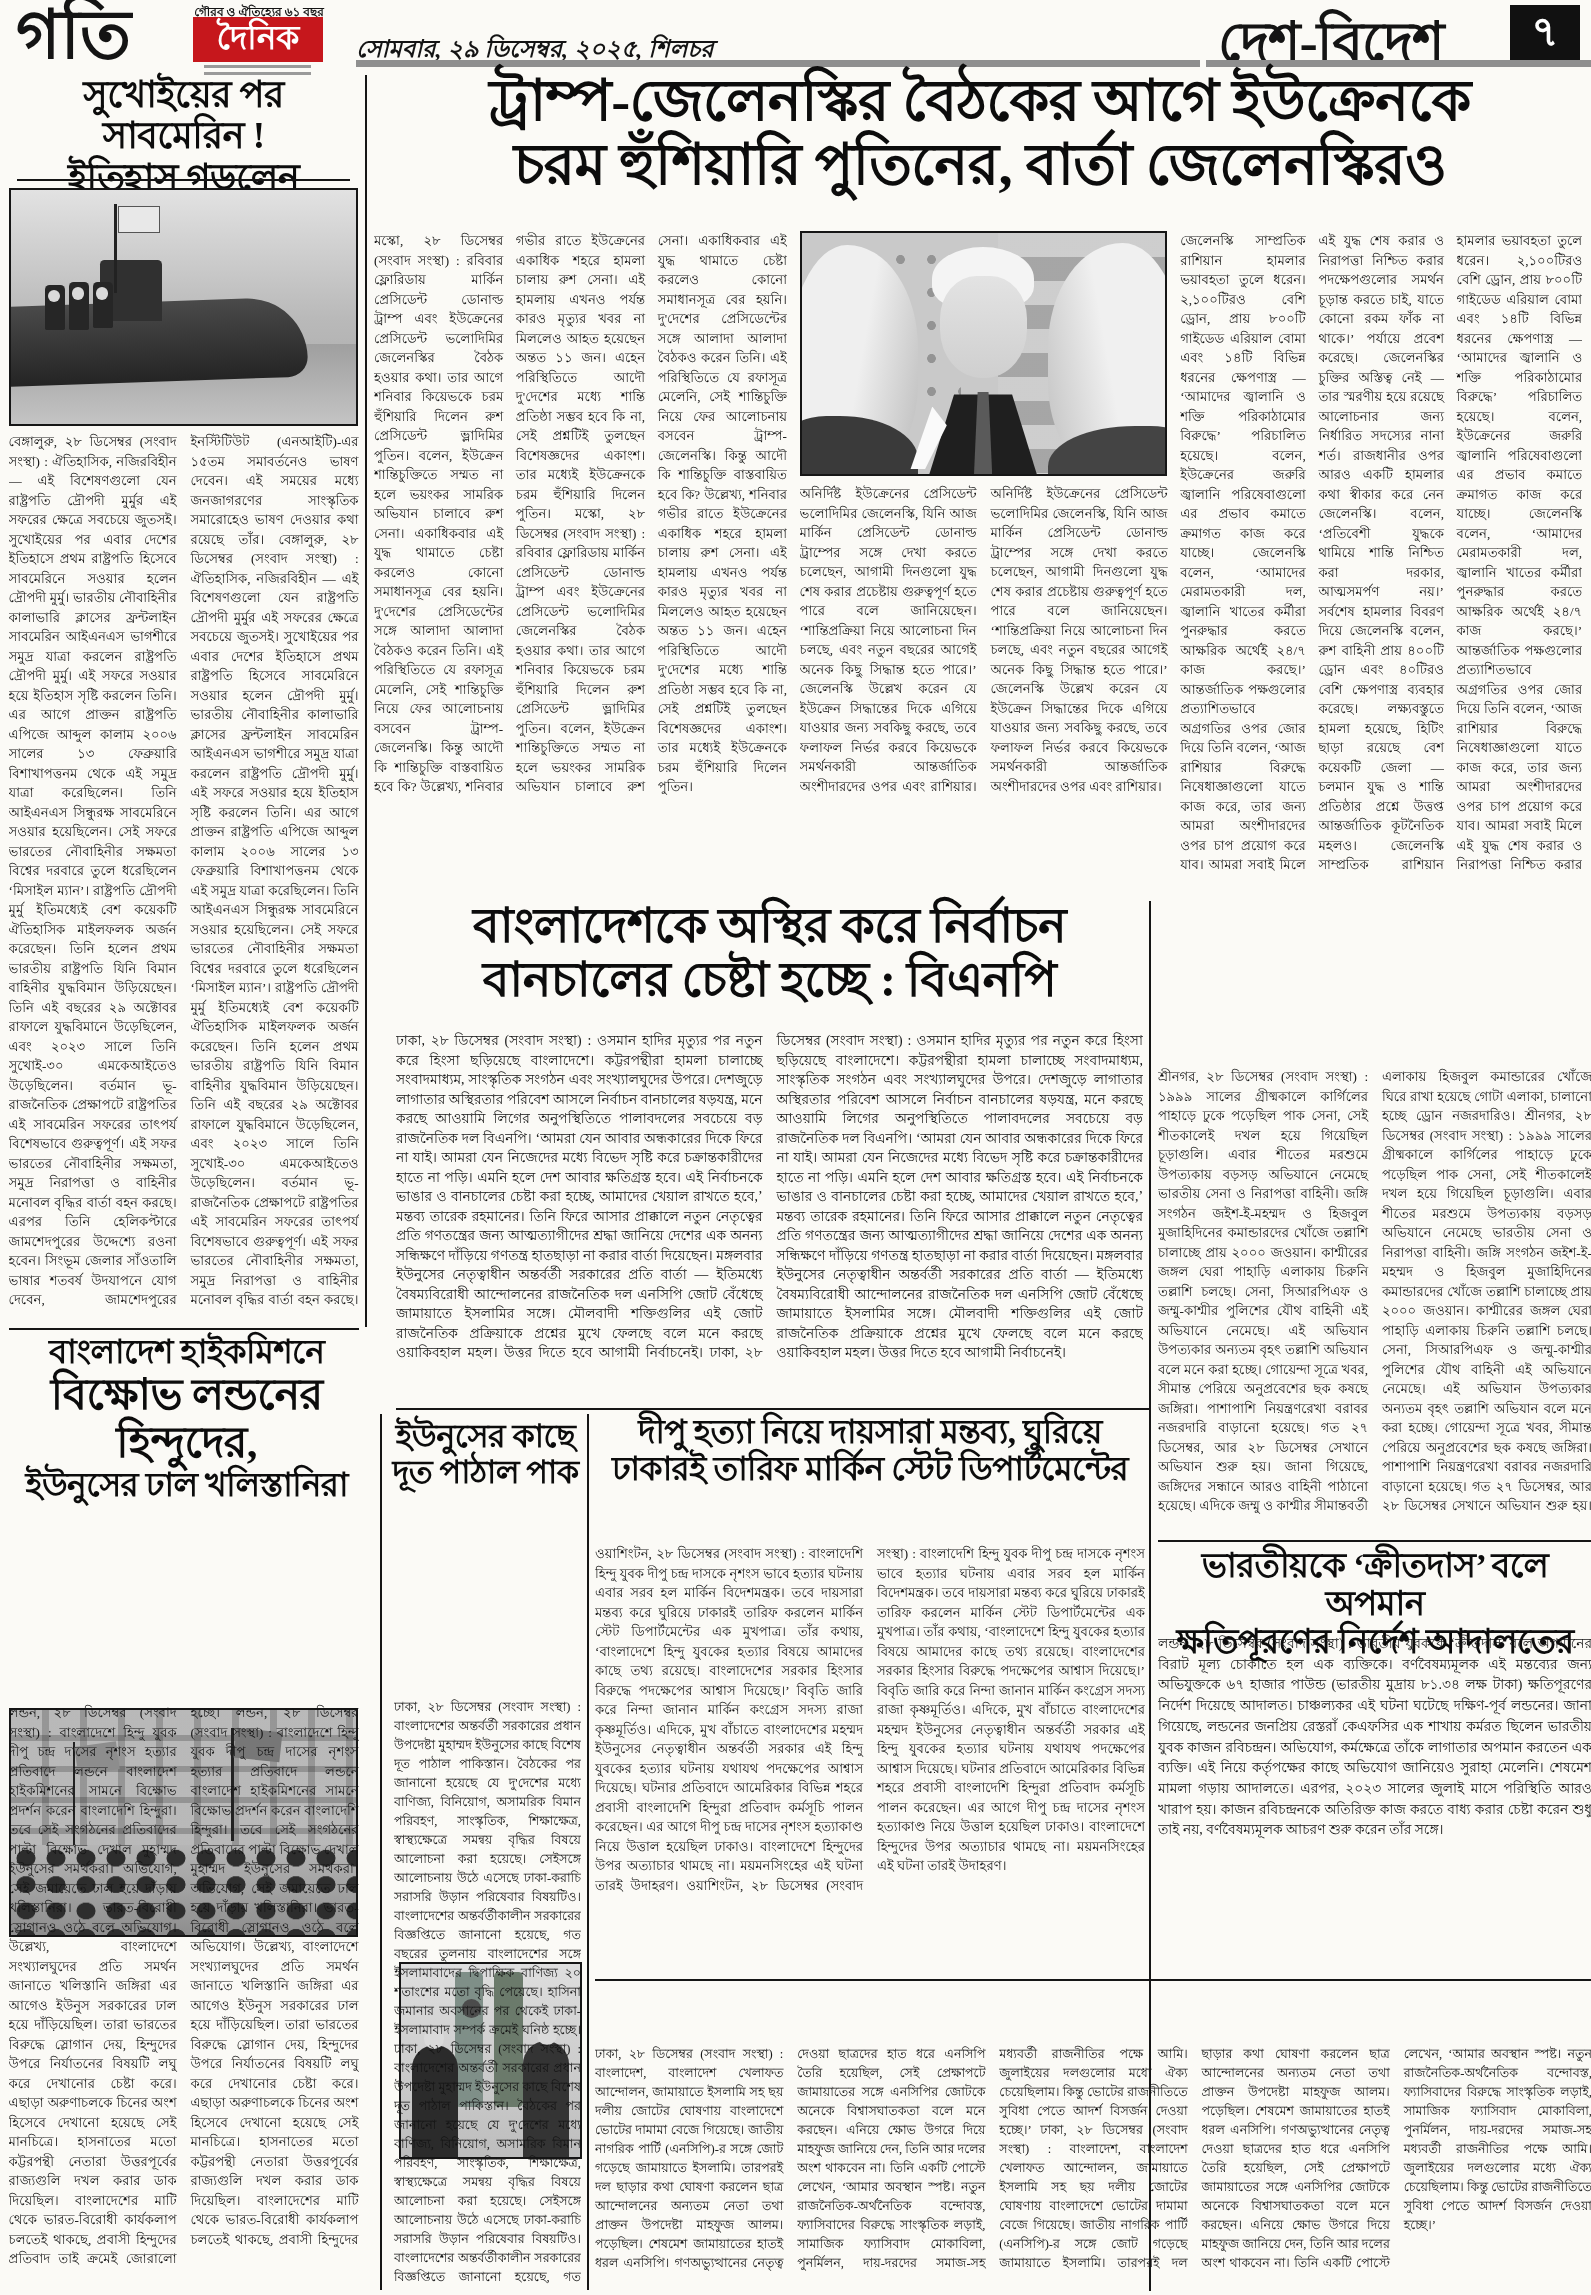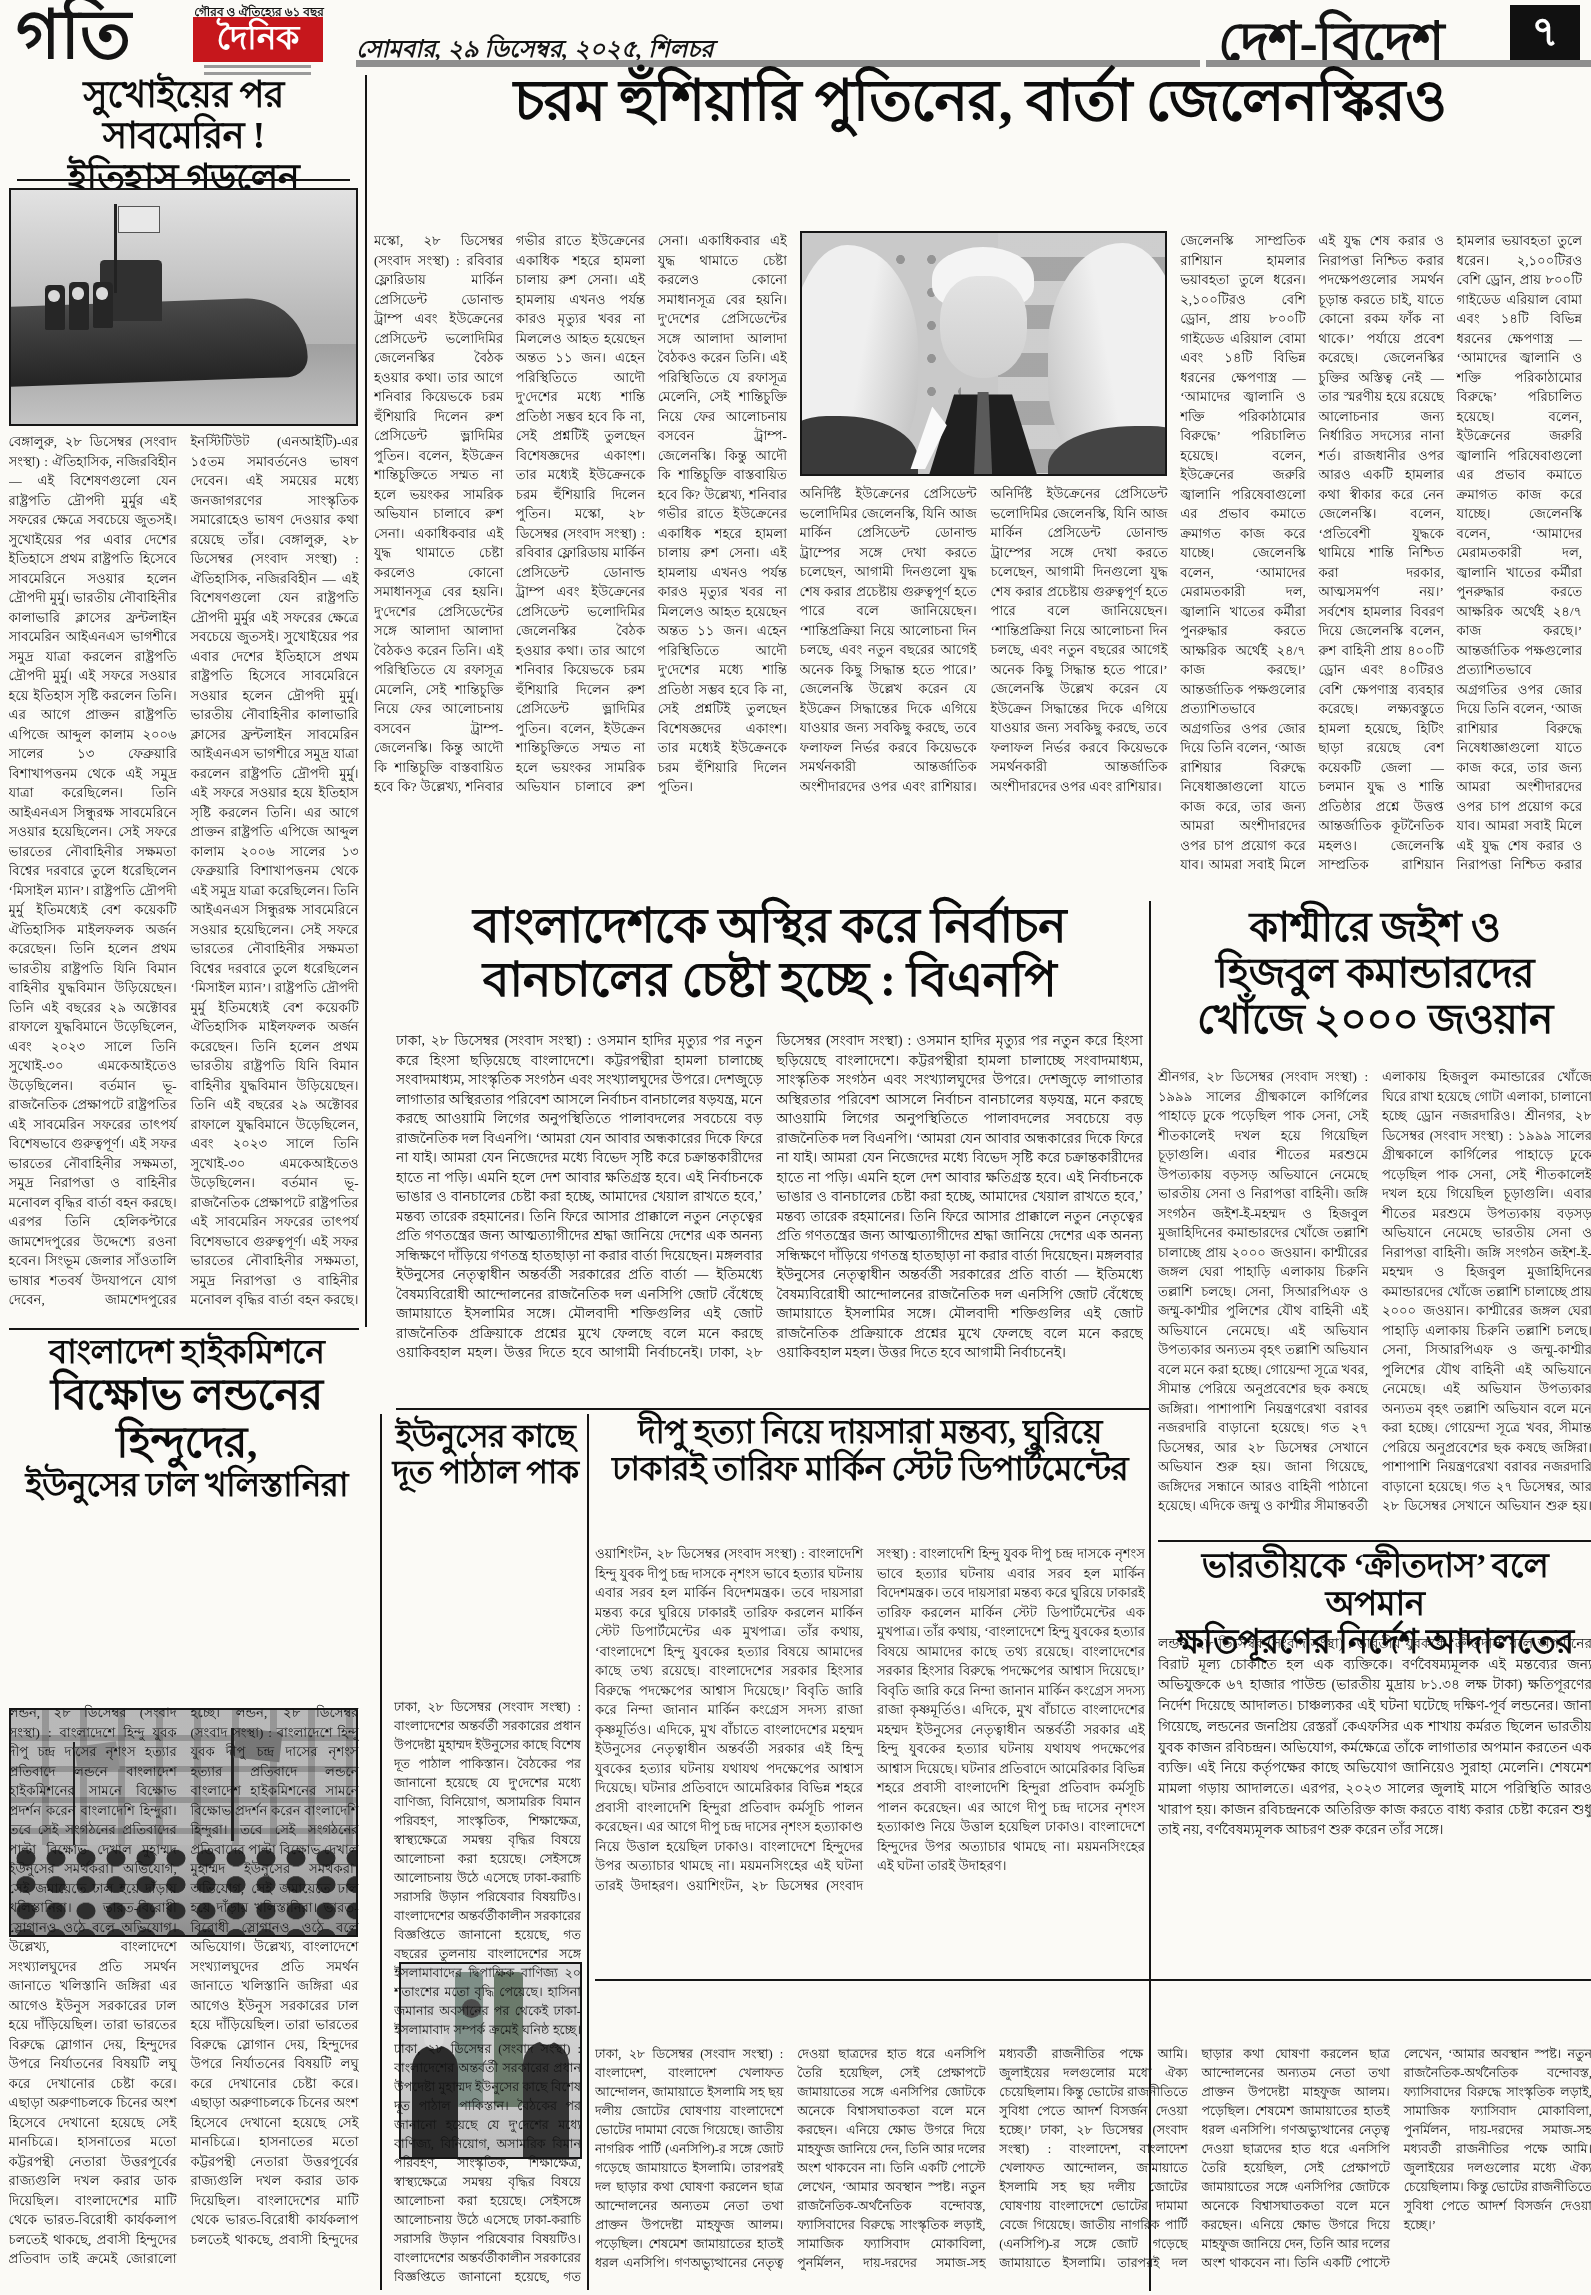--- a/index.html
+++ b/index.html
@@ -79,20 +79,21 @@
     <div class="figure" style="left:24%;bottom:41%;width:19.5px;height:46px;"></div>
     <div class="head-dot" style="left:10.7%;bottom:52%;width:12.6px;height:12.6px;"></div>
     <div class="head-dot" style="left:17.7%;bottom:53%;width:12.6px;height:12.6px;"></div>
     <div class="head-dot" style="left:24.7%;bottom:53%;width:12.6px;height:12.6px;"></div>
   </div>
   <div class="abs body-text cols2" style="left:8.6px;top:432px;width:350px;height:890px;">বেঙ্গালুরু, ২৮ ডিসেম্বর (সংবাদ সংস্থা) : ঐতিহাসিক, নজিরবিহীন — এই বিশেষণগুলো যেন রাষ্ট্রপতি দ্রৌপদী মুর্মুর এই সফরের ক্ষেত্রে সবচেয়ে জুতসই। সুখোইয়ের পর এবার দেশের ইতিহাসে প্রথম রাষ্ট্রপতি হিসেবে সাবমেরিনে সওয়ার হলেন দ্রৌপদী মুর্মু। ভারতীয় নৌবাহিনীর কালাভারি ক্লাসের ফ্রন্টলাইন সাবমেরিন আইএনএস ভাগশীরে সমুদ্র যাত্রা করলেন রাষ্ট্রপতি দ্রৌপদী মুর্মু। এই সফরে সওয়ার হয়ে ইতিহাস সৃষ্টি করলেন তিনি। এর আগে প্রাক্তন রাষ্ট্রপতি এপিজে আব্দুল কালাম ২০০৬ সালের ১৩ ফেব্রুয়ারি বিশাখাপত্তনম থেকে এই সমুদ্র যাত্রা করেছিলেন। তিনি আইএনএস সিন্ধুরক্ষ সাবমেরিনে সওয়ার হয়েছিলেন। সেই সফরে ভারতের নৌবাহিনীর সক্ষমতা বিশ্বের দরবারে তুলে ধরেছিলেন ‘মিসাইল ম্যান’। রাষ্ট্রপতি দ্রৌপদী মুর্মু ইতিমধ্যেই বেশ কয়েকটি ঐতিহাসিক মাইলফলক অর্জন করেছেন। তিনি হলেন প্রথম ভারতীয় রাষ্ট্রপতি যিনি বিমান বাহিনীর যুদ্ধবিমান উড়িয়েছেন। তিনি এই বছরের ২৯ অক্টোবর রাফালে যুদ্ধবিমানে উড়েছিলেন, এবং ২০২৩ সালে তিনি সুখোই-৩০ এমকেআইতেও উড়েছিলেন। বর্তমান ভূ-রাজনৈতিক প্রেক্ষাপটে রাষ্ট্রপতির এই সাবমেরিন সফরের তাৎপর্য বিশেষভাবে গুরুত্বপূর্ণ। এই সফর ভারতের নৌবাহিনীর সক্ষমতা, সমুদ্র নিরাপত্তা ও বাহিনীর মনোবল বৃদ্ধির বার্তা বহন করছে। এরপর তিনি হেলিকপ্টারে জামশেদপুরের উদ্দেশ্যে রওনা হবেন। সিংভূম জেলার সাঁওতালি ভাষার শতবর্ষ উদযাপনে যোগ দেবেন, জামশেদপুরের ইনস্টিটিউট (এনআইটি)-এর ১৫তম সমাবর্তনেও ভাষণ দেবেন। এই সময়ের মধ্যে জনজাগরণের সাংস্কৃতিক সমারোহেও ভাষণ দেওয়ার কথা রয়েছে তাঁর। বেঙ্গালুরু, ২৮ ডিসেম্বর (সংবাদ সংস্থা) : ঐতিহাসিক, নজিরবিহীন — এই বিশেষণগুলো যেন রাষ্ট্রপতি দ্রৌপদী মুর্মুর এই সফরের ক্ষেত্রে সবচেয়ে জুতসই। সুখোইয়ের পর এবার দেশের ইতিহাসে প্রথম রাষ্ট্রপতি হিসেবে সাবমেরিনে সওয়ার হলেন দ্রৌপদী মুর্মু। ভারতীয় নৌবাহিনীর কালাভারি ক্লাসের ফ্রন্টলাইন সাবমেরিন আইএনএস ভাগশীরে সমুদ্র যাত্রা করলেন রাষ্ট্রপতি দ্রৌপদী মুর্মু। এই সফরে সওয়ার হয়ে ইতিহাস সৃষ্টি করলেন তিনি। এর আগে প্রাক্তন রাষ্ট্রপতি এপিজে আব্দুল কালাম ২০০৬ সালের ১৩ ফেব্রুয়ারি বিশাখাপত্তনম থেকে এই সমুদ্র যাত্রা করেছিলেন। তিনি আইএনএস সিন্ধুরক্ষ সাবমেরিনে সওয়ার হয়েছিলেন। সেই সফরে ভারতের নৌবাহিনীর সক্ষমতা বিশ্বের দরবারে তুলে ধরেছিলেন ‘মিসাইল ম্যান’। রাষ্ট্রপতি দ্রৌপদী মুর্মু ইতিমধ্যেই বেশ কয়েকটি ঐতিহাসিক মাইলফলক অর্জন করেছেন। তিনি হলেন প্রথম ভারতীয় রাষ্ট্রপতি যিনি বিমান বাহিনীর যুদ্ধবিমান উড়িয়েছেন। তিনি এই বছরের ২৯ অক্টোবর রাফালে যুদ্ধবিমানে উড়েছিলেন, এবং ২০২৩ সালে তিনি সুখোই-৩০ এমকেআইতেও উড়েছিলেন। বর্তমান ভূ-রাজনৈতিক প্রেক্ষাপটে রাষ্ট্রপতির এই সাবমেরিন সফরের তাৎপর্য বিশেষভাবে গুরুত্বপূর্ণ। এই সফর ভারতের নৌবাহিনীর সক্ষমতা, সমুদ্র নিরাপত্তা ও বাহিনীর মনোবল বৃদ্ধির বার্তা বহন করছে। এরপর তিনি হেলিকপ্টারে জামশেদপুরের উদ্দেশ্যে রওনা হবেন। সিংভূম জেলার সাঁওতালি ভাষার শতবর্ষ উদযাপনে যোগ দেবেন, জামশেদপুরের ইনস্টিটিউট (এনআইটি)-এর ১৫তম সমাবর্তনেও ভাষণ দেবেন। এই সময়ের মধ্যে জনজাগরণের সাংস্কৃতিক সমারোহেও ভাষণ দেওয়ার কথা রয়েছে তাঁর।</div>
 
   <div class="abs rule" style="left:365px;top:75px;width:2.3px;height:1252px;"></div>
 
   <div class="abs" style="left:374px;top:69px;width:1212px;">
+    <div class="hl" style="font-size:57px;">ট্রাম্প-জেলেনস্কির বৈঠকের আগে ইউক্রেনকে</div>
     <div class="hl" style="font-size:57px;">চরম হুঁশিয়ারি পুতিনের, বার্তা জেলেনস্কিরও</div>
   </div>
   <div class="abs" style="left:374px;top:231px;width:1212px;height:660px;display:flex;gap:12.6px;">
     <div class="body-text cols3" style="width:413px;height:660px;">মস্কো, ২৮ ডিসেম্বর (সংবাদ সংস্থা) : রবিবার ফ্লোরিডায় মার্কিন প্রেসিডেন্ট ডোনাল্ড ট্রাম্প এবং ইউক্রেনের প্রেসিডেন্ট ভলোদিমির জেলেনস্কির বৈঠক হওয়ার কথা। তার আগে শনিবার কিয়েভকে চরম হুঁশিয়ারি দিলেন রুশ প্রেসিডেন্ট ভ্লাদিমির পুতিন। বলেন, ইউক্রেন শান্তিচুক্তিতে সম্মত না হলে ভয়ংকর সামরিক অভিযান চালাবে রুশ সেনা। একাধিকবার এই যুদ্ধ থামাতে চেষ্টা করলেও কোনো সমাধানসূত্র বের হয়নি। দু'দেশের প্রেসিডেন্টের সঙ্গে আলাদা আলাদা বৈঠকও করেন তিনি। এই পরিস্থিতিতে যে রফাসূত্র মেলেনি, সেই শান্তিচুক্তি নিয়ে ফের আলোচনায় বসবেন ট্রাম্প-জেলেনস্কি। কিন্তু আদৌ কি শান্তিচুক্তি বাস্তবায়িত হবে কি? উল্লেখ্য, শনিবার গভীর রাতে ইউক্রেনের একাধিক শহরে হামলা চালায় রুশ সেনা। এই হামলায় এখনও পর্যন্ত কারও মৃত্যুর খবর না মিললেও আহত হয়েছেন অন্তত ১১ জন। এহেন পরিস্থিতিতে আদৌ দু'দেশের মধ্যে শান্তি প্রতিষ্ঠা সম্ভব হবে কি না, সেই প্রশ্নটিই তুলছেন বিশেষজ্ঞদের একাংশ। তার মধ্যেই ইউক্রেনকে চরম হুঁশিয়ারি দিলেন পুতিন। মস্কো, ২৮ ডিসেম্বর (সংবাদ সংস্থা) : রবিবার ফ্লোরিডায় মার্কিন প্রেসিডেন্ট ডোনাল্ড ট্রাম্প এবং ইউক্রেনের প্রেসিডেন্ট ভলোদিমির জেলেনস্কির বৈঠক হওয়ার কথা। তার আগে শনিবার কিয়েভকে চরম হুঁশিয়ারি দিলেন রুশ প্রেসিডেন্ট ভ্লাদিমির পুতিন। বলেন, ইউক্রেন শান্তিচুক্তিতে সম্মত না হলে ভয়ংকর সামরিক অভিযান চালাবে রুশ সেনা। একাধিকবার এই যুদ্ধ থামাতে চেষ্টা করলেও কোনো সমাধানসূত্র বের হয়নি। দু'দেশের প্রেসিডেন্টের সঙ্গে আলাদা আলাদা বৈঠকও করেন তিনি। এই পরিস্থিতিতে যে রফাসূত্র মেলেনি, সেই শান্তিচুক্তি নিয়ে ফের আলোচনায় বসবেন ট্রাম্প-জেলেনস্কি। কিন্তু আদৌ কি শান্তিচুক্তি বাস্তবায়িত হবে কি? উল্লেখ্য, শনিবার গভীর রাতে ইউক্রেনের একাধিক শহরে হামলা চালায় রুশ সেনা। এই হামলায় এখনও পর্যন্ত কারও মৃত্যুর খবর না মিললেও আহত হয়েছেন অন্তত ১১ জন। এহেন পরিস্থিতিতে আদৌ দু'দেশের মধ্যে শান্তি প্রতিষ্ঠা সম্ভব হবে কি না, সেই প্রশ্নটিই তুলছেন বিশেষজ্ঞদের একাংশ। তার মধ্যেই ইউক্রেনকে চরম হুঁশিয়ারি দিলেন পুতিন।</div>
     <div style="width:368px;">
       <div class="photo" style="width:363px;height:241px;">
         <div class="stars-field"></div>
         <div class="stripes"></div>
         <div class="blob" style="left:-4%;bottom:0;width:36%;height:95%;background:linear-gradient(100deg,#efefef 55%,#bdbdbd);border-radius:46% 54% 42% 40%/55% 45% 40% 45%;"></div>
         <div class="blob" style="left:-4%;bottom:-6%;width:36%;height:30%;background:#3a3a3a;border-radius:30% 60% 10% 10%;"></div>
@@ -110,25 +111,20 @@
   </div>
 
   <div class="abs" style="left:396px;top:899px;width:747px;">
     <div class="hl" style="font-size:48px;">বাংলাদেশকে অস্থির করে নির্বাচন</div>
     <div class="hl" style="font-size:48px;">বানচালের চেষ্টা হচ্ছে : বিএনপি</div>
   </div>
   <div class="abs body-text cols2" style="left:396px;top:1031px;width:747px;height:373px;font-size:13.8px;">ঢাকা, ২৮ ডিসেম্বর (সংবাদ সংস্থা) : ওসমান হাদির মৃত্যুর পর নতুন করে হিংসা ছড়িয়েছে বাংলাদেশে। কট্টরপন্থীরা হামলা চালাচ্ছে সংবাদমাধ্যম, সাংস্কৃতিক সংগঠন এবং সংখ্যালঘুদের উপরে। দেশজুড়ে লাগাতার অস্থিরতার পরিবেশ আসলে নির্বাচন বানচালের ষড়যন্ত্র, মনে করছে আওয়ামি লিগের অনুপস্থিতিতে পালাবদলের সবচেয়ে বড় রাজনৈতিক দল বিএনপি। ‘আমরা যেন আবার অন্ধকারের দিকে ফিরে না যাই। আমরা যেন নিজেদের মধ্যে বিভেদ সৃষ্টি করে চক্রান্তকারীদের হাতে না পড়ি। এমনি হলে দেশ আবার ক্ষতিগ্রস্ত হবে। এই নির্বাচনকে ভাঙার ও বানচালের চেষ্টা করা হচ্ছে, আমাদের খেয়াল রাখতে হবে,’ মন্তব্য তারেক রহমানের। তিনি ফিরে আসার প্রাক্কালে নতুন নেতৃত্বের প্রতি গণতন্ত্রের জন্য আত্মত্যাগীদের শ্রদ্ধা জানিয়ে দেশের এক অনন্য সন্ধিক্ষণে দাঁড়িয়ে গণতন্ত্র হাতছাড়া না করার বার্তা দিয়েছেন। মঙ্গলবার ইউনুসের নেতৃত্বাধীন অন্তর্বর্তী সরকারের প্রতি বার্তা — ইতিমধ্যে বৈষম্যবিরোধী আন্দোলনের রাজনৈতিক দল এনসিপি জোট বেঁধেছে জামায়াতে ইসলামির সঙ্গে। মৌলবাদী শক্তিগুলির এই জোট রাজনৈতিক প্রক্রিয়াকে প্রশ্নের মুখে ফেলছে বলে মনে করছে ওয়াকিবহাল মহল। উত্তর দিতে হবে আগামী নির্বাচনেই। ঢাকা, ২৮ ডিসেম্বর (সংবাদ সংস্থা) : ওসমান হাদির মৃত্যুর পর নতুন করে হিংসা ছড়িয়েছে বাংলাদেশে। কট্টরপন্থীরা হামলা চালাচ্ছে সংবাদমাধ্যম, সাংস্কৃতিক সংগঠন এবং সংখ্যালঘুদের উপরে। দেশজুড়ে লাগাতার অস্থিরতার পরিবেশ আসলে নির্বাচন বানচালের ষড়যন্ত্র, মনে করছে আওয়ামি লিগের অনুপস্থিতিতে পালাবদলের সবচেয়ে বড় রাজনৈতিক দল বিএনপি। ‘আমরা যেন আবার অন্ধকারের দিকে ফিরে না যাই। আমরা যেন নিজেদের মধ্যে বিভেদ সৃষ্টি করে চক্রান্তকারীদের হাতে না পড়ি। এমনি হলে দেশ আবার ক্ষতিগ্রস্ত হবে। এই নির্বাচনকে ভাঙার ও বানচালের চেষ্টা করা হচ্ছে, আমাদের খেয়াল রাখতে হবে,’ মন্তব্য তারেক রহমানের। তিনি ফিরে আসার প্রাক্কালে নতুন নেতৃত্বের প্রতি গণতন্ত্রের জন্য আত্মত্যাগীদের শ্রদ্ধা জানিয়ে দেশের এক অনন্য সন্ধিক্ষণে দাঁড়িয়ে গণতন্ত্র হাতছাড়া না করার বার্তা দিয়েছেন। মঙ্গলবার ইউনুসের নেতৃত্বাধীন অন্তর্বর্তী সরকারের প্রতি বার্তা — ইতিমধ্যে বৈষম্যবিরোধী আন্দোলনের রাজনৈতিক দল এনসিপি জোট বেঁধেছে জামায়াতে ইসলামির সঙ্গে। মৌলবাদী শক্তিগুলির এই জোট রাজনৈতিক প্রক্রিয়াকে প্রশ্নের মুখে ফেলছে বলে মনে করছে ওয়াকিবহাল মহল। উত্তর দিতে হবে আগামী নির্বাচনেই।</div>
 
   <div class="abs rule" style="left:1149px;top:901px;width:1.7px;height:1390px;"></div>
 
-  <div class="abs" style="left:1158px;top:905px;width:434px;">
-    <div class="hl" style="font-size:41px;">কাশ্মীরে জইশ ও</div>
-    <div class="hl" style="font-size:41px;">হিজবুল কমান্ডারদের</div>
-    <div class="hl" style="font-size:41px;">খোঁজে ২০০০ জওয়ান</div>
-  </div>
   <div class="abs body-text cols2" style="left:1158px;top:1067px;width:434px;height:465px;">শ্রীনগর, ২৮ ডিসেম্বর (সংবাদ সংস্থা) : ১৯৯৯ সালের গ্রীষ্মকালে কার্গিলের পাহাড়ে ঢুকে পড়েছিল পাক সেনা, সেই শীতকালেই দখল হয়ে গিয়েছিল চূড়াগুলি। এবার শীতের মরশুমে উপত্যকায় বড়সড় অভিযানে নেমেছে ভারতীয় সেনা ও নিরাপত্তা বাহিনী। জঙ্গি সংগঠন জইশ-ই-মহম্মদ ও হিজবুল মুজাহিদিনের কমান্ডারদের খোঁজে তল্লাশি চালাচ্ছে প্রায় ২০০০ জওয়ান। কাশ্মীরের জঙ্গল ঘেরা পাহাড়ি এলাকায় চিরুনি তল্লাশি চলছে। সেনা, সিআরপিএফ ও জম্মু-কাশ্মীর পুলিশের যৌথ বাহিনী এই অভিযানে নেমেছে। এই অভিযান উপত্যকার অন্যতম বৃহৎ তল্লাশি অভিযান বলে মনে করা হচ্ছে। গোয়েন্দা সূত্রে খবর, সীমান্ত পেরিয়ে অনুপ্রবেশের ছক কষছে জঙ্গিরা। পাশাপাশি নিয়ন্ত্রণরেখা বরাবর নজরদারি বাড়ানো হয়েছে। গত ২৭ ডিসেম্বর, আর ২৮ ডিসেম্বর সেখানে অভিযান শুরু হয়। জানা গিয়েছে, জঙ্গিদের সন্ধানে আরও বাহিনী পাঠানো হয়েছে। এদিকে জম্মু ও কাশ্মীর সীমান্তবর্তী এলাকায় হিজবুল কমান্ডারের খোঁজে ঘিরে রাখা হয়েছে গোটা এলাকা, চালানো হচ্ছে ড্রোন নজরদারিও। শ্রীনগর, ২৮ ডিসেম্বর (সংবাদ সংস্থা) : ১৯৯৯ সালের গ্রীষ্মকালে কার্গিলের পাহাড়ে ঢুকে পড়েছিল পাক সেনা, সেই শীতকালেই দখল হয়ে গিয়েছিল চূড়াগুলি। এবার শীতের মরশুমে উপত্যকায় বড়সড় অভিযানে নেমেছে ভারতীয় সেনা ও নিরাপত্তা বাহিনী। জঙ্গি সংগঠন জইশ-ই-মহম্মদ ও হিজবুল মুজাহিদিনের কমান্ডারদের খোঁজে তল্লাশি চালাচ্ছে প্রায় ২০০০ জওয়ান। কাশ্মীরের জঙ্গল ঘেরা পাহাড়ি এলাকায় চিরুনি তল্লাশি চলছে। সেনা, সিআরপিএফ ও জম্মু-কাশ্মীর পুলিশের যৌথ বাহিনী এই অভিযানে নেমেছে। এই অভিযান উপত্যকার অন্যতম বৃহৎ তল্লাশি অভিযান বলে মনে করা হচ্ছে। গোয়েন্দা সূত্রে খবর, সীমান্ত পেরিয়ে অনুপ্রবেশের ছক কষছে জঙ্গিরা। পাশাপাশি নিয়ন্ত্রণরেখা বরাবর নজরদারি বাড়ানো হয়েছে। গত ২৭ ডিসেম্বর, আর ২৮ ডিসেম্বর সেখানে অভিযান শুরু হয়। জানা গিয়েছে, জঙ্গিদের সন্ধানে আরও বাহিনী পাঠানো হয়েছে। এদিকে জম্মু ও কাশ্মীর সীমান্তবর্তী এলাকায় হিজবুল কমান্ডারের খোঁজে ঘিরে রাখা হয়েছে গোটা এলাকা, চালানো হচ্ছে ড্রোন নজরদারিও।</div>
 
   <div class="abs rule" style="left:1158px;top:1540px;width:434px;height:1.7px;"></div>
   <div class="abs" style="left:1158px;top:1547px;width:434px;">
     <div class="hl" style="font-size:34px;">ভারতীয়কে ‘ক্রীতদাস’ বলে অপমান</div>
     <div class="hl" style="font-size:34px;">ক্ষতিপূরণের নির্দেশ আদালতের</div>
   </div>
   <div class="abs body-text" style="left:1158px;top:1634px;width:434px;height:342px;font-size:13.8px;line-height:20.7px;">লন্ডন, ২৮ ডিসেম্বর (সংবাদ সংস্থা) : ভারতীয় যুবককে ‘ক্রীতদাস’ বলে অপমানের বিরাট মূল্য চোকাতে হল এক ব্যক্তিকে। বর্ণবৈষম্যমূলক এই মন্তব্যের জন্য অভিযুক্তকে ৬৭ হাজার পাউন্ড (ভারতীয় মুদ্রায় ৮১.৩৪ লক্ষ টাকা) ক্ষতিপূরণের নির্দেশ দিয়েছে আদালত। চাঞ্চল্যকর এই ঘটনা ঘটেছে দক্ষিণ-পূর্ব লন্ডনের। জানা গিয়েছে, লন্ডনের জনপ্রিয় রেস্তরাঁ কেএফসির এক শাখায় কর্মরত ছিলেন ভারতীয় যুবক কাজন রবিচন্দ্রন। অভিযোগ, কর্মক্ষেত্রে তাঁকে লাগাতার অপমান করতেন এক ব্যক্তি। এই নিয়ে কর্তৃপক্ষের কাছে অভিযোগ জানিয়েও সুরাহা মেলেনি। শেষমেশ মামলা গড়ায় আদালতে। এরপর, ২০২৩ সালের জুলাই মাসে পরিস্থিতি আরও খারাপ হয়। কাজন রবিচন্দ্রনকে অতিরিক্ত কাজ করতে বাধ্য করার চেষ্টা করেন শুধু তাই নয়, বর্ণবৈষম্যমূলক আচরণ শুরু করেন তাঁর সঙ্গে।</div>
 
   <div class="abs rule" style="left:8.6px;top:1328px;width:350px;height:1.7px;"></div>

